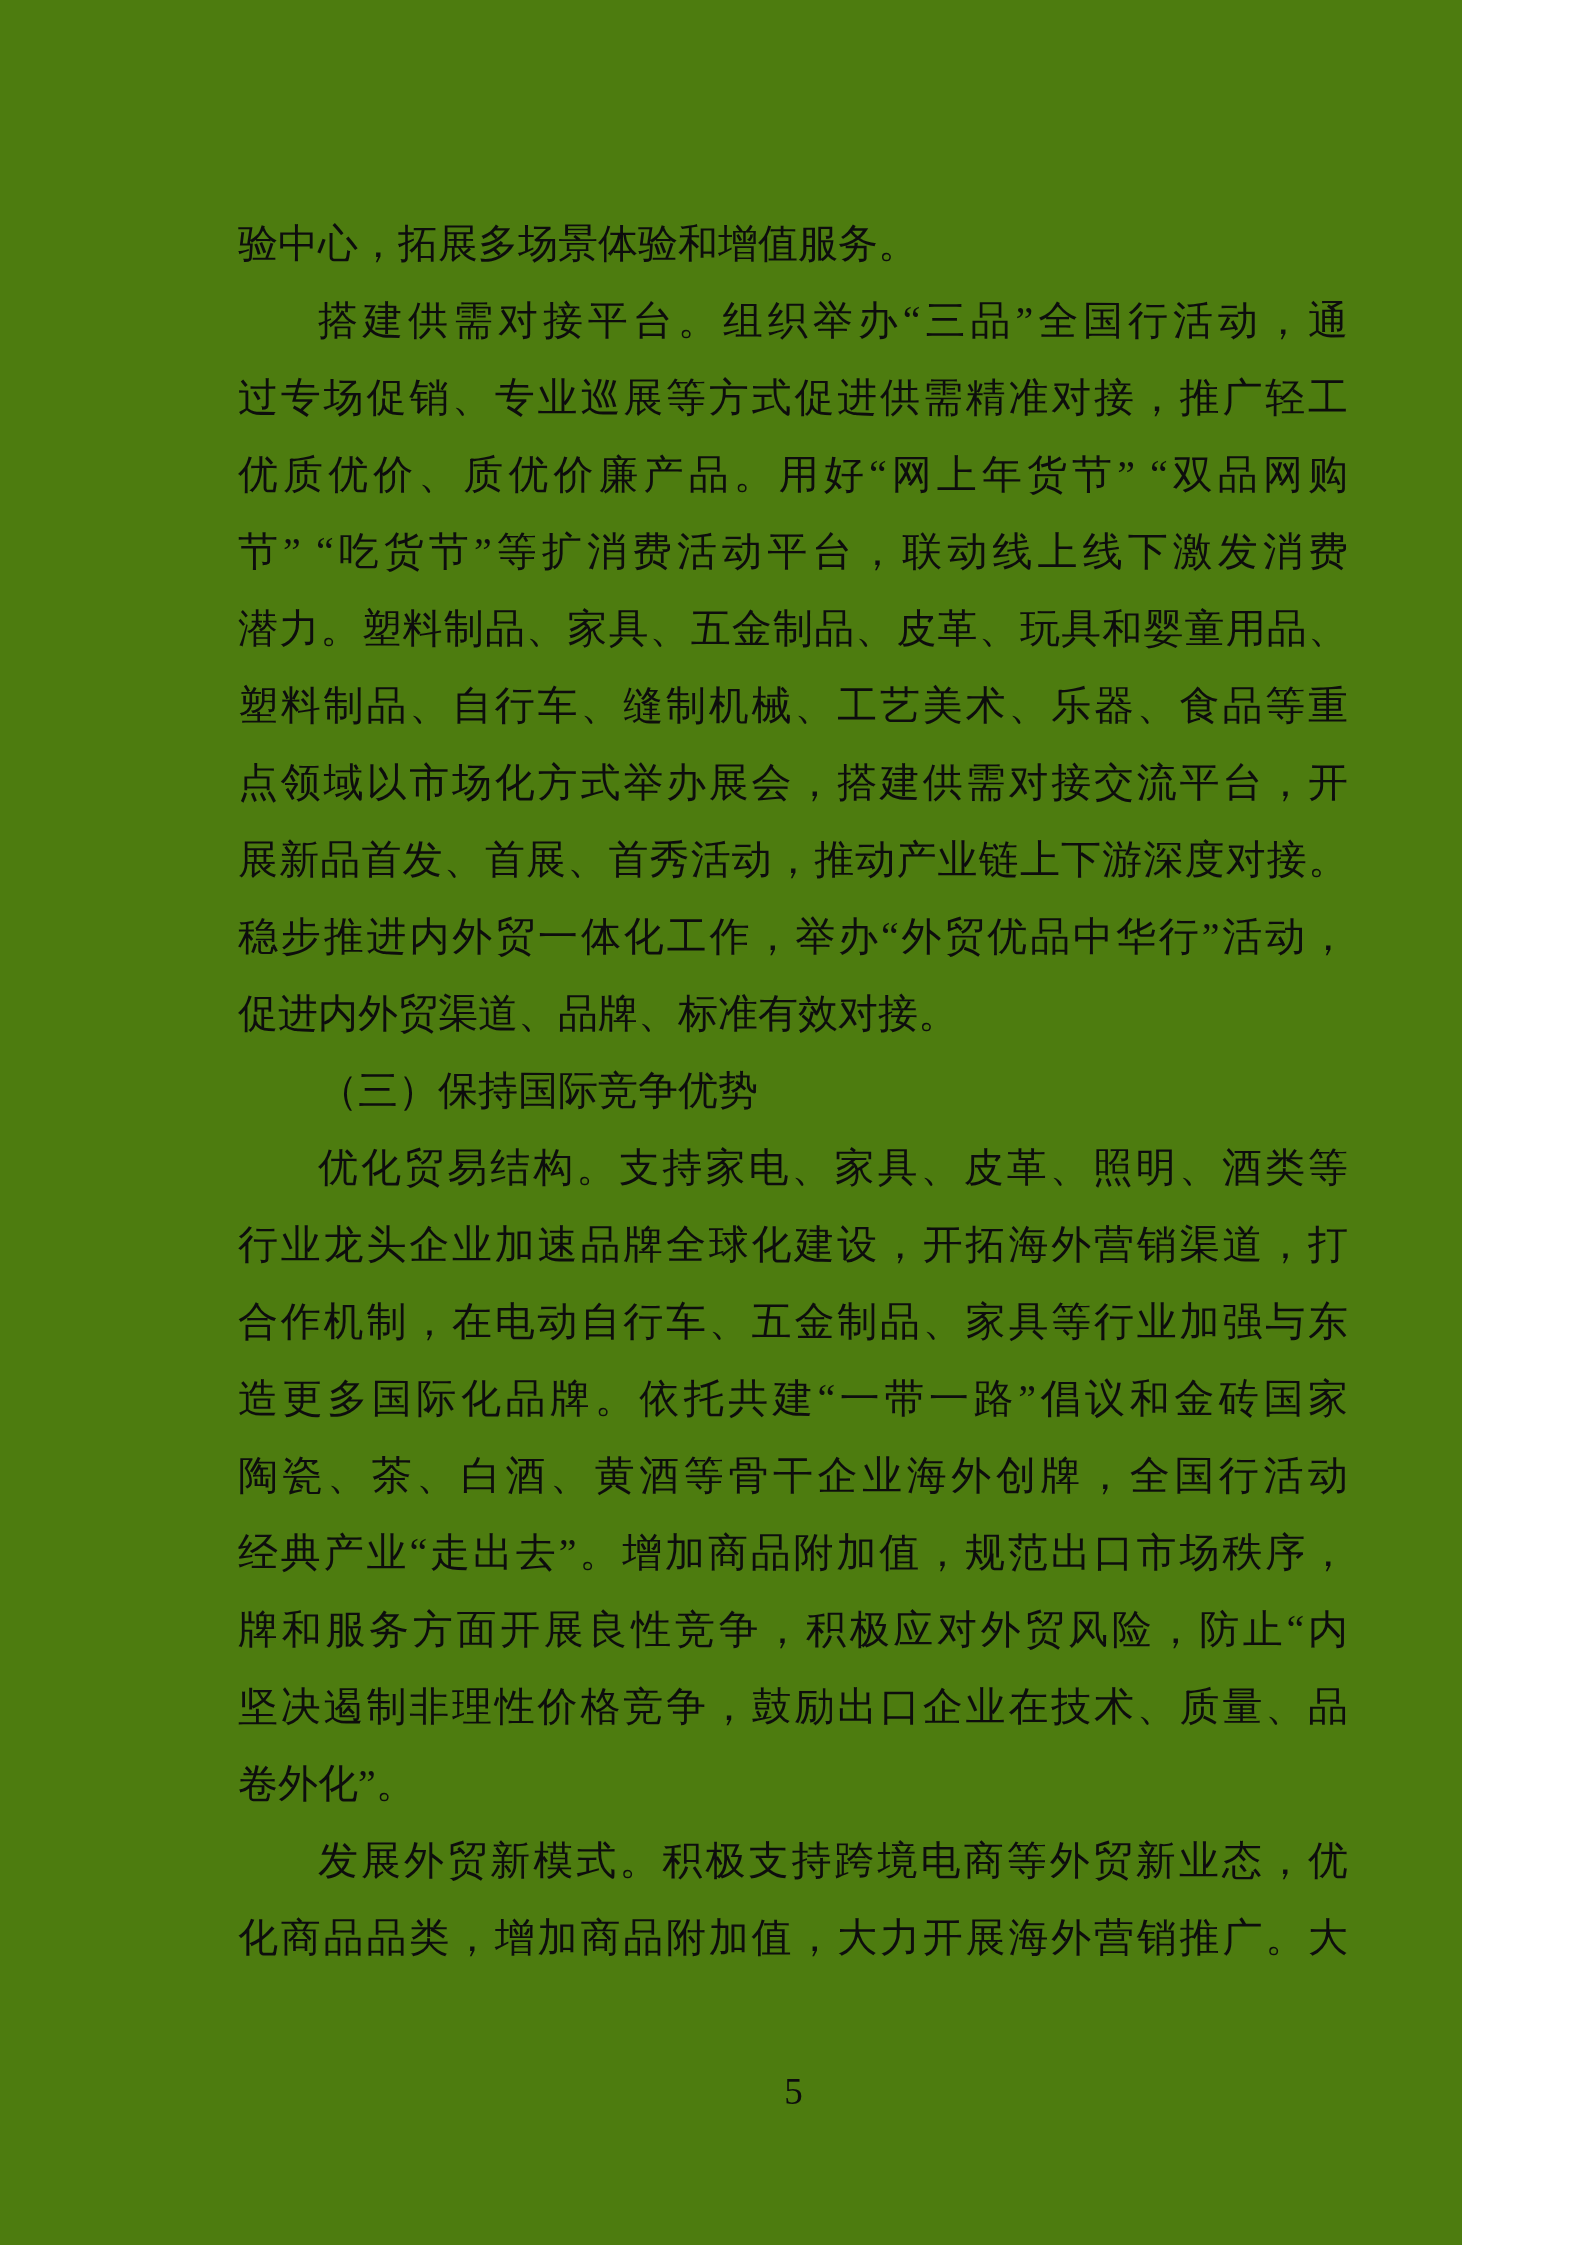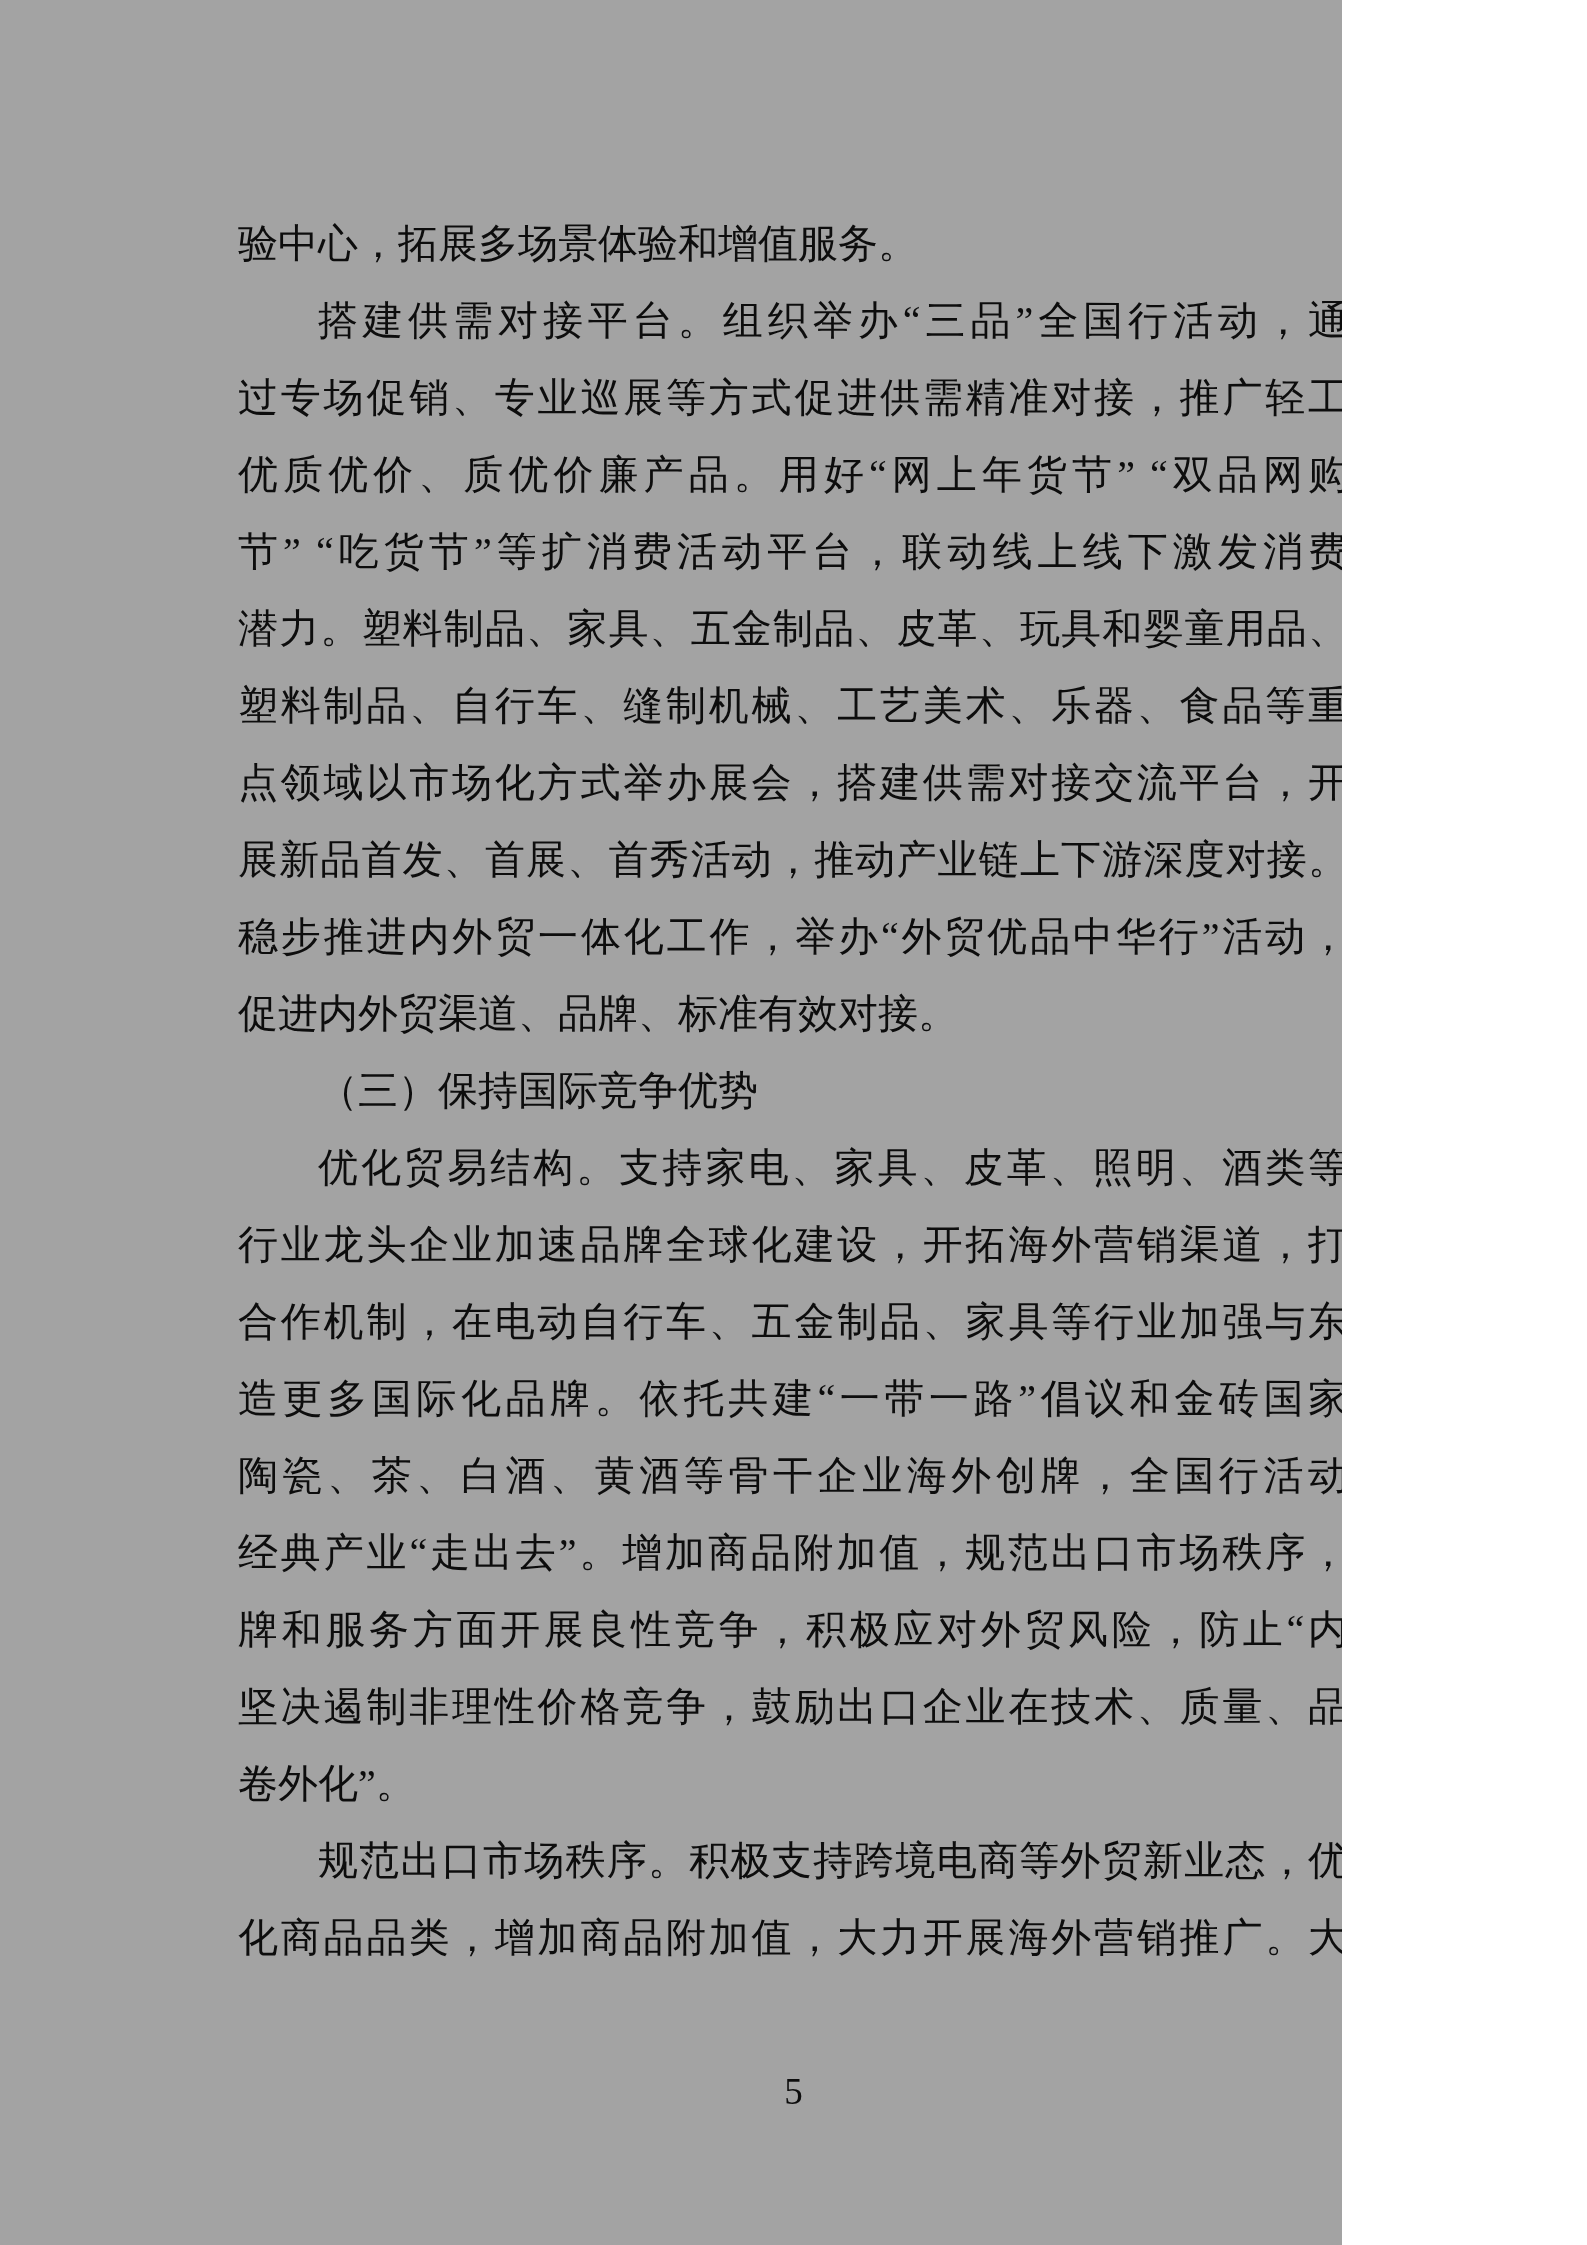--- a/index.html
+++ b/index.html
@@ -4,23 +4,23 @@
 <style>
   html, body { margin: 0; padding: 0; }
   body {
     width: 1587px;
     height: 2245px;
     background: #ffffff;
     font-family: "Liberation Serif", "DejaVu Serif", serif;
   }
   .page {
     position: relative;
-    width: 1342px;
+    width: 1462px;
     height: 2245px;
-    background: #a3a3a3;
+    background: #4d7c0f;
     overflow: hidden;
   }
   .text-block {
     position: absolute;
     left: 238px;
     top: 205px;
     width: 1110px;
     color: #0d0d0d;
   }
   .line {
@@ -72,19 +72,19 @@
       <div class="line indent"><span class="seg bold">（三）保持国际竞争优势</span></div>
       <div class="line indent justify"><span class="seg bold">优化贸易结构。</span><span class="seg">支持家电、家具、皮革、照明、酒类等</span></div>
       <div class="line justify"><span class="seg">行业龙头企业加速品牌全球化建设，开拓海外营销渠道，打</span></div>
       <div class="line justify"><span class="seg">合作机制，在电动自行车、五金制品、家具等行业加强与东</span></div>
       <div class="line justify"><span class="seg">造更多国际化品牌。依托共建“一带一路”倡议和金砖国家</span></div>
       <div class="line justify"><span class="seg">陶瓷、茶、白酒、黄酒等骨干企业海外创牌，全国行活动</span></div>
       <div class="line justify"><span class="seg">经典产业“走出去”。增加商品附加值，规范出口市场秩序，</span></div>
       <div class="line justify"><span class="seg">牌和服务方面开展良性竞争，积极应对外贸风险，防止“内</span></div>
       <div class="line justify"><span class="seg">坚决遏制非理性价格竞争，鼓励出口企业在技术、质量、品</span></div>
       <div class="line"><span class="seg">卷外化”。</span></div>
-      <div class="line indent justify"><span class="seg bold">规范出口市场秩序。</span><span class="seg">积极支持跨境电商等外贸新业态，优</span></div>
+      <div class="line indent justify"><span class="seg bold">发展外贸新模式。</span><span class="seg">积极支持跨境电商等外贸新业态，优</span></div>
       <div class="line justify"><span class="seg">化商品品类，增加商品附加值，大力开展海外营销推广。大</span></div>
     </main>
   <footer class="page-footer">
     <span>5</span>
   </footer>
 </div>
 
 </body></html>

